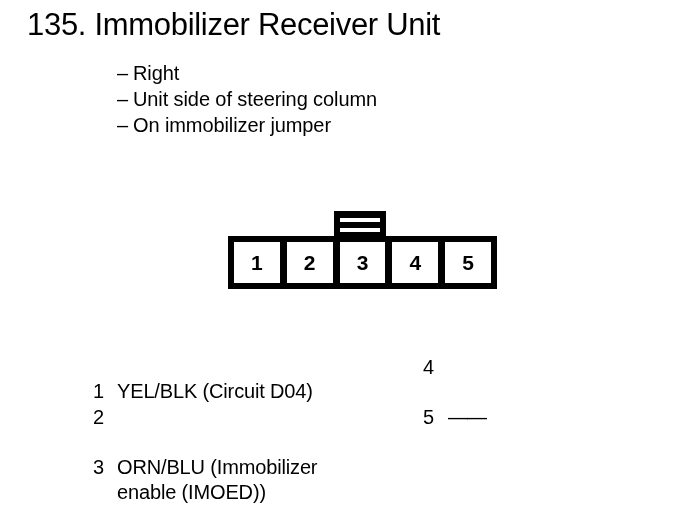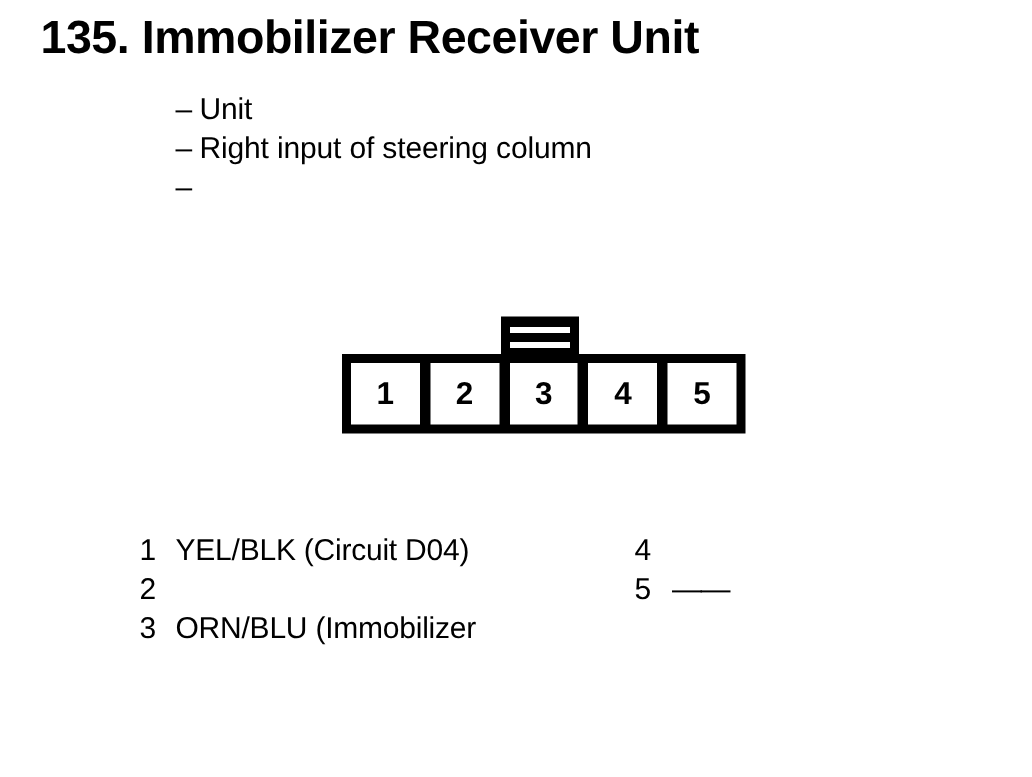--- a/index.html
+++ b/index.html
@@ -17,21 +17,21 @@
     color: #000000;
     -webkit-font-smoothing: none;
   }
 
   
   #page-title {
     position: absolute;
     left: 27px;
     top: 8px;
     font-size: 31px;
-    font-weight: bold;
+    font-weight: normal;
     letter-spacing: -0.3px;
     white-space: nowrap;
     line-height: 1.1;
   }
 
   
   #bullet-list {
     position: absolute;
     left: 117px;
     top: 60px;
@@ -127,20 +127,21 @@
     align-items: baseline;
     white-space: nowrap;
   }
   .legend-num {
     flex: 0 0 24px;
     width: 24px;
     text-align: left;
   }
   .legend-desc {
     letter-spacing: -0.15px;
+    margin-top: 24px;
   }
   .legend-cont {
     padding-left: 24px;
     white-space: nowrap;
     letter-spacing: -0.15px;
   }
   #pin-legend-right .legend-num {
     flex: 0 0 25px;
     width: 25px;
   }
@@ -150,28 +151,29 @@
   }
 </style>
 </head>
 <body>
 
 <div id="page-title">135. Immobilizer Receiver Unit</div>
 
 <div id="bullet-list">
   <div class="bullet-row">
     <span class="bullet-dash">–</span>
-    <span class="bullet-text">Unit</span>
+    <span class="bullet-text">Right</span>
   </div>
   <div class="bullet-row">
     <span class="bullet-dash">–</span>
-    <span class="bullet-text">Right input of steering column</span>
+    <span class="bullet-text">Unit side of steering column</span>
   </div>
   <div class="bullet-row">
     <span class="bullet-dash">–</span>
+    <span class="bullet-text">On immobilizer jumper</span>
   </div>
 </div>
 
 <div id="connector">
 
   <div id="connector-tab">
     <div class="tab-slot slot-1"></div>
     <div class="tab-slot slot-2"></div>
   </div>
 
@@ -198,20 +200,21 @@
     <div class="legend-line">
       <span class="legend-num">2</span>
     </div>
   </div>
 
   <div class="legend-entry">
     <div class="legend-line">
       <span class="legend-num">3</span>
       <span class="legend-desc">ORN/BLU (Immobilizer</span>
     </div>
+    <div class="legend-cont">enable (IMOED))</div>
   </div>
 
 </div>
 
 <div id="pin-legend-right">
 
   <div class="legend-entry">
     <div class="legend-line">
       <span class="legend-num">4</span>
     </div>

